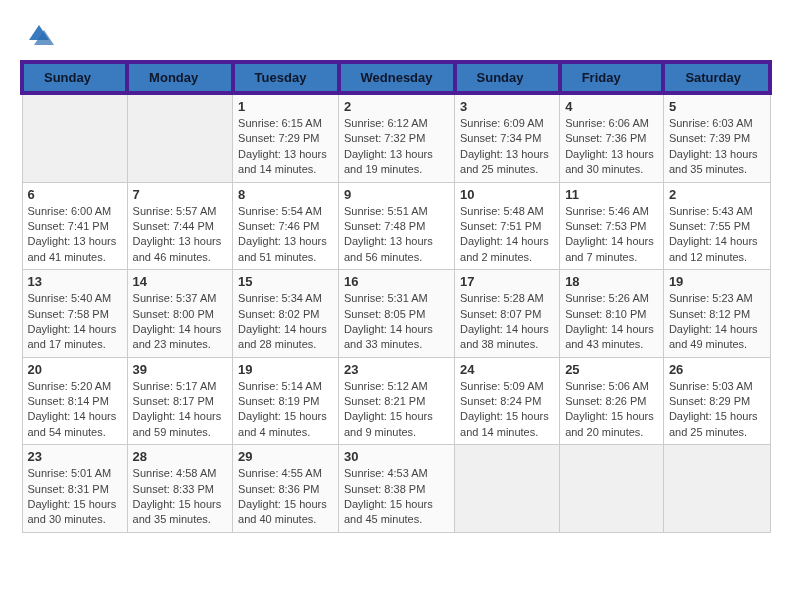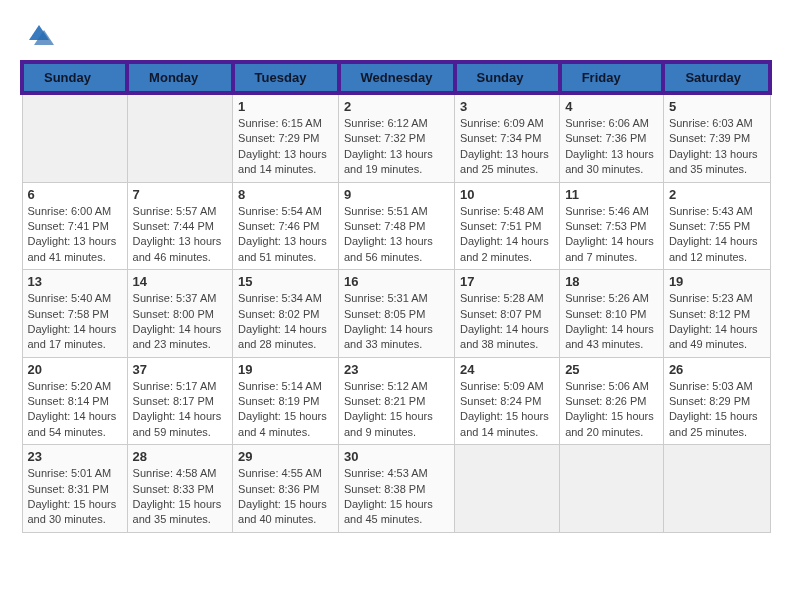--- a/index.html
+++ b/index.html
@@ -209,21 +209,21 @@
           <div class="day-number">19</div>
           <div class="day-info">Sunrise: 5:23 AM<br>Sunset: 8:12 PM<br>Daylight: 14 hours and 49 minutes.</div>
         </td>
       </tr>
       <tr>
         <td>
           <div class="day-number">20</div>
           <div class="day-info">Sunrise: 5:20 AM<br>Sunset: 8:14 PM<br>Daylight: 14 hours and 54 minutes.</div>
         </td>
         <td>
-          <div class="day-number">37</div>
+          <div class="day-number">39</div>
           <div class="day-info">Sunrise: 5:17 AM<br>Sunset: 8:17 PM<br>Daylight: 14 hours and 59 minutes.</div>
         </td>
         <td>
           <div class="day-number">19</div>
           <div class="day-info">Sunrise: 5:14 AM<br>Sunset: 8:19 PM<br>Daylight: 15 hours and 4 minutes.</div>
         </td>
         <td>
           <div class="day-number">23</div>
           <div class="day-info">Sunrise: 5:12 AM<br>Sunset: 8:21 PM<br>Daylight: 15 hours and 9 minutes.</div>
         </td>

